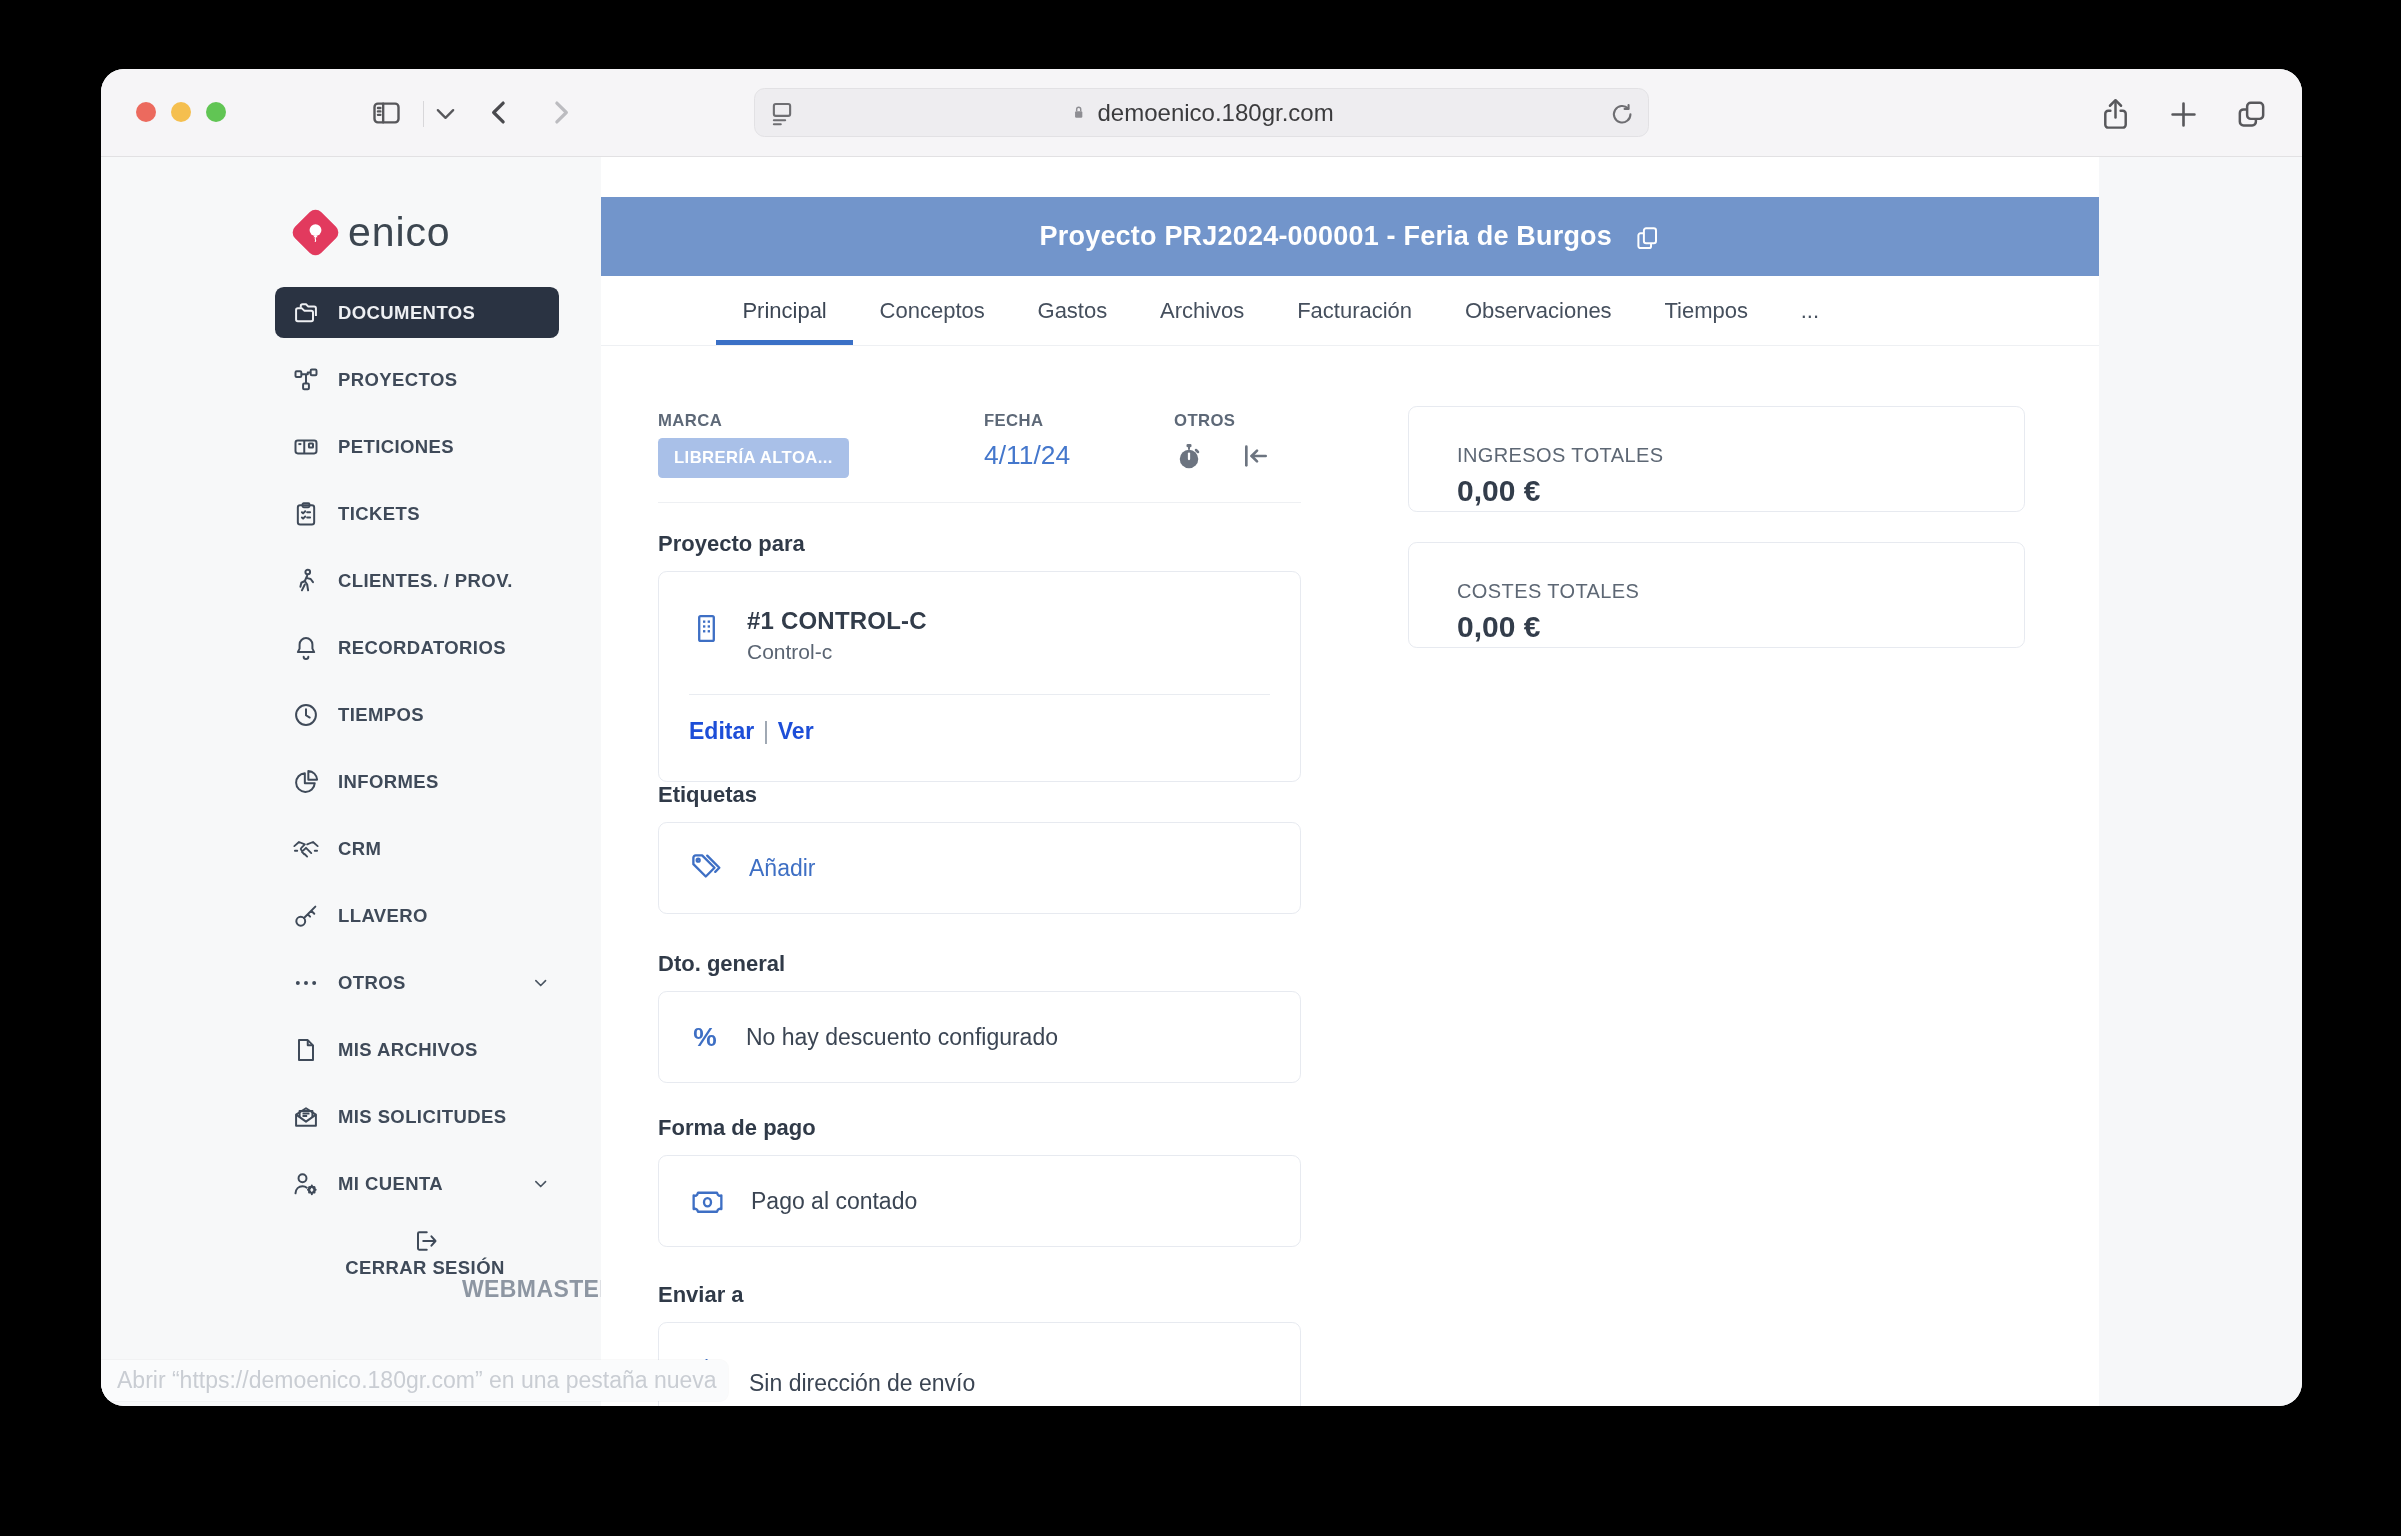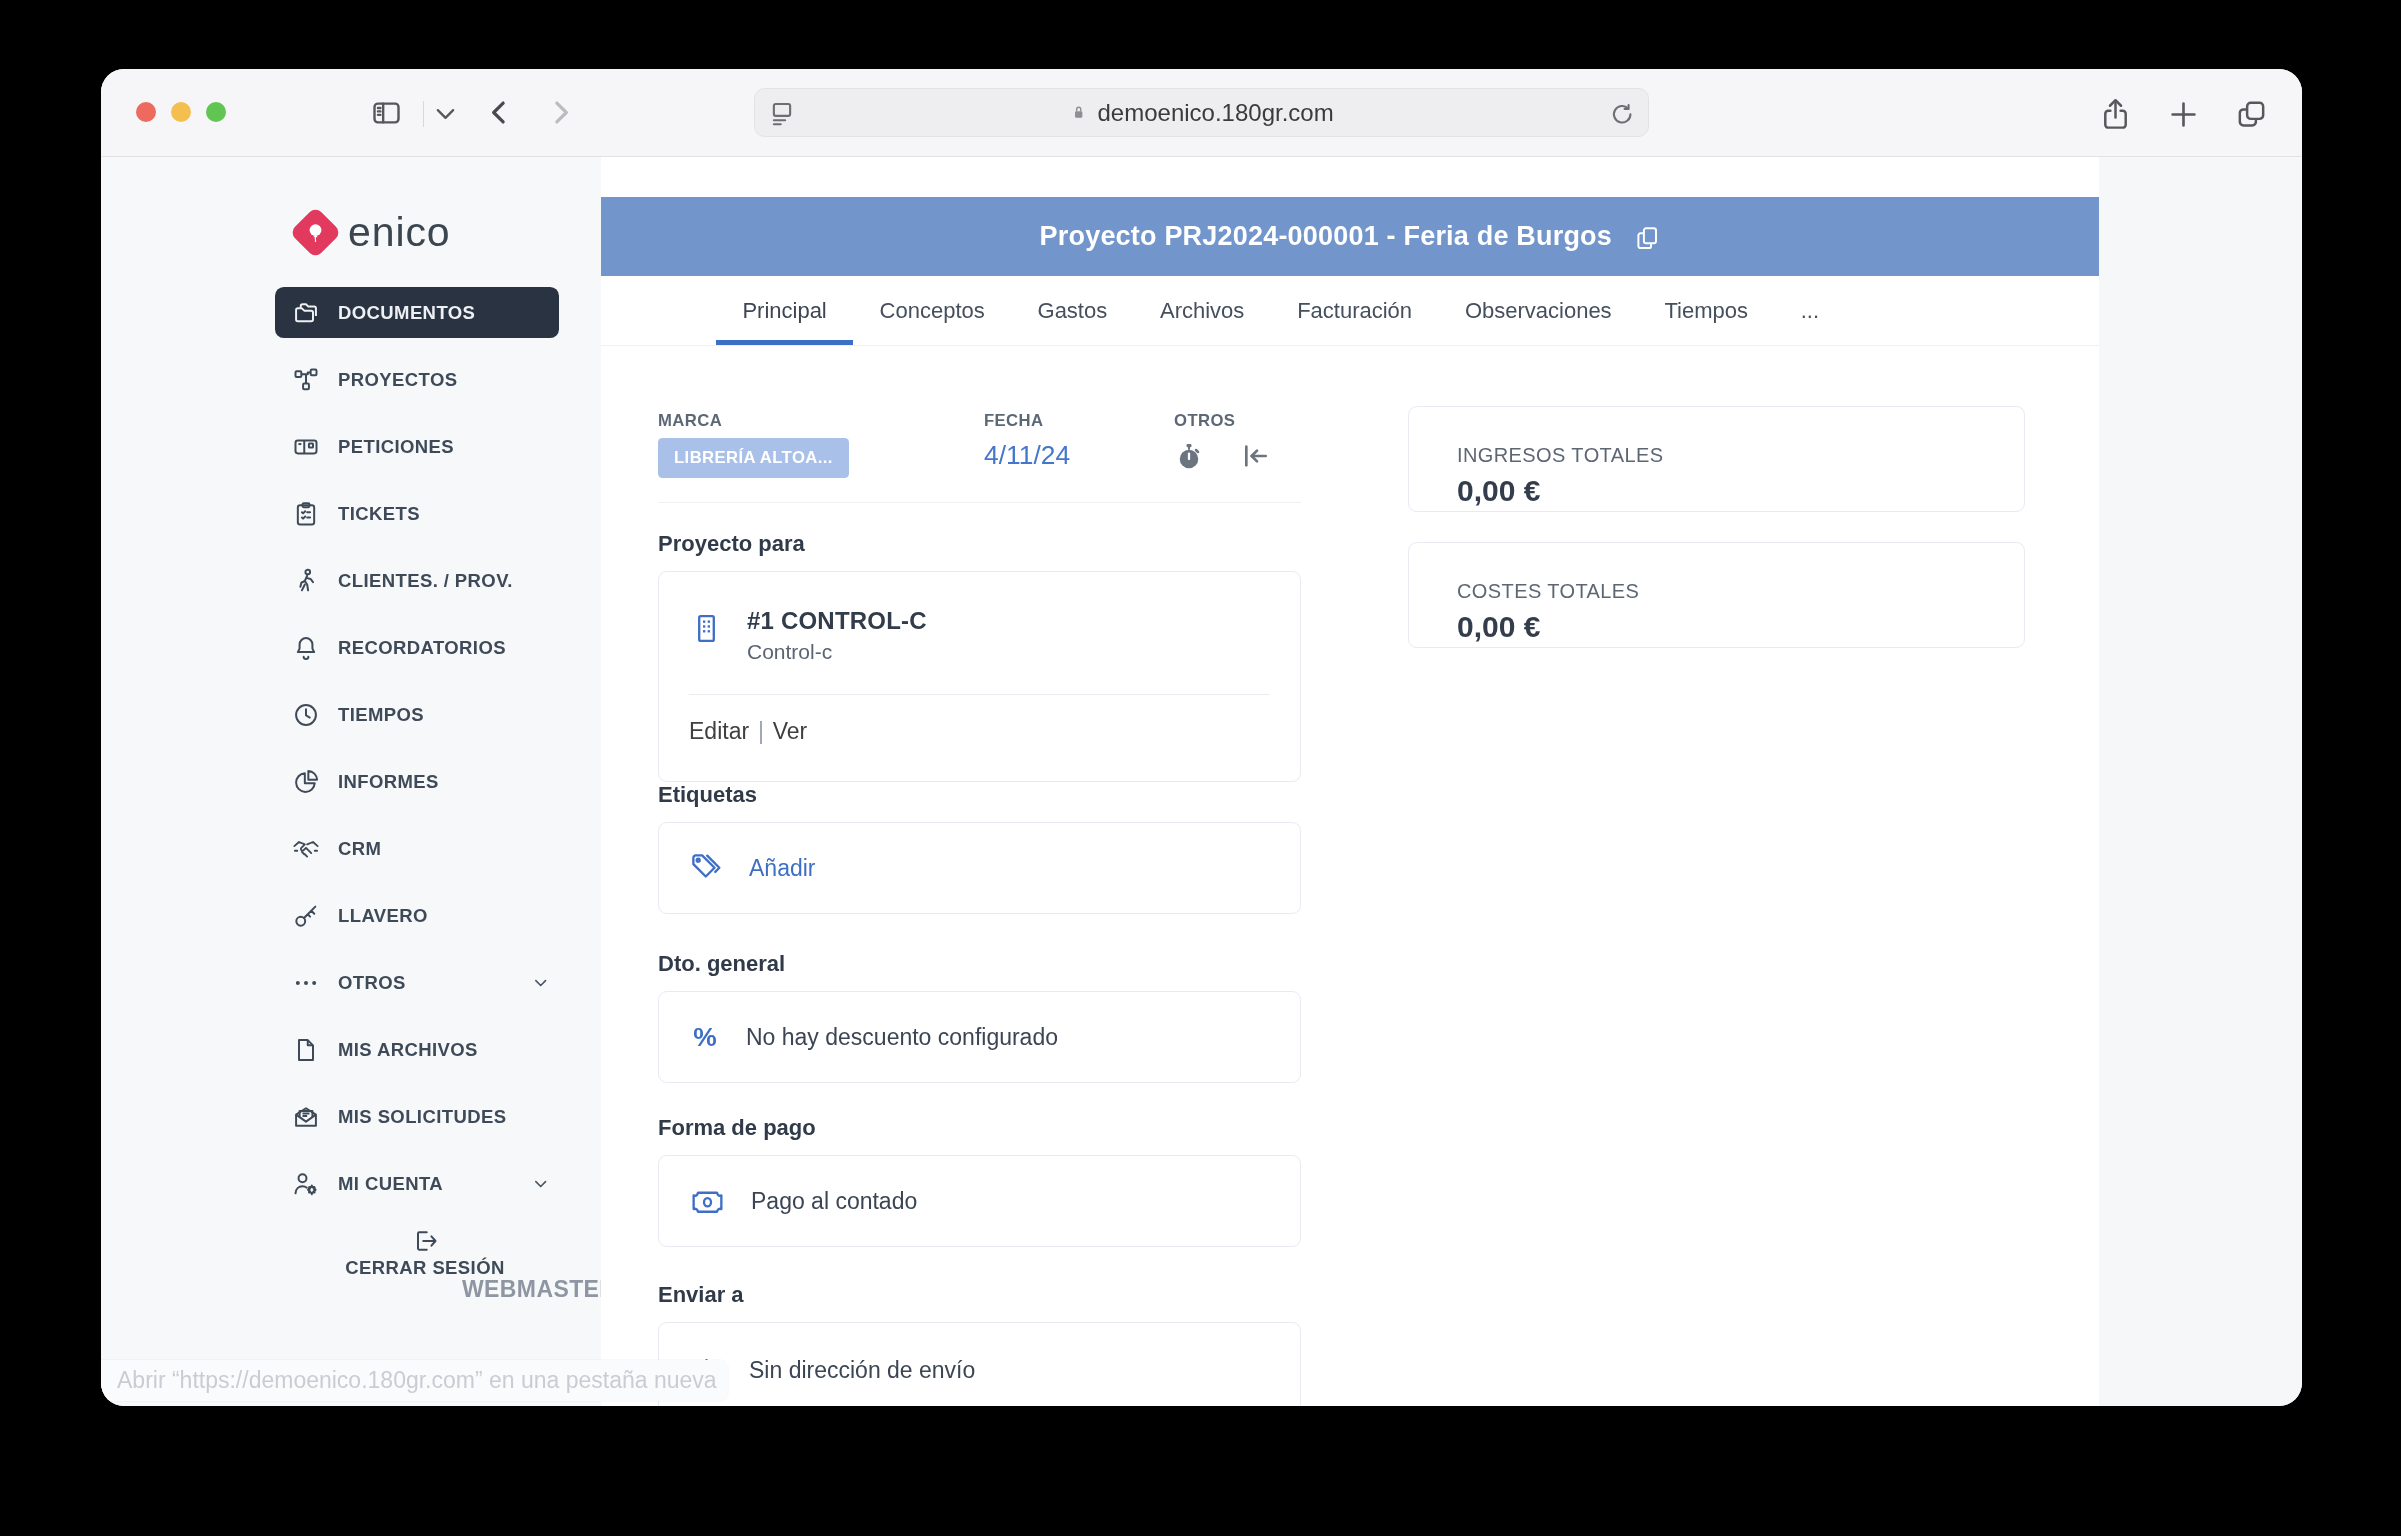--- a/index.html
+++ b/index.html
@@ -74,21 +74,21 @@
 
   .card { margin-top:14px; border:1.8px solid #e7eaf0; border-radius:8.8px; background:#fff; }
   .card-client { height:211px; padding:35px 30px 0; }
   .client-row { display:flex; }
   .client-row .b-icon { color:#3e6fc4; margin-top:1.8px; }
   .client-texts { margin-left:23px; }
   .client-title { font-size:24px; font-weight:bold; color:#323c4a; letter-spacing:0.2px; }
   .client-sub { font-size:21px; color:#5a6472; margin-top:5.3px; }
   .card-divider { margin-top:30px; border-top:0.9px solid #e9ecf1; }
   .links-row { margin-top:23px; font-size:23px; }
-  .link { color:#404040; cursor:pointer; }
+  .link { color:#1d4ed8; cursor:pointer;font-weight:bold; }
   .sep { color:#9aa3af; margin:0 8.8px; }
 
   .card-flex { height:92px; display:flex; align-items:center; padding-left:30px; }
   .card-flex .c-icon { color:#3e6fc4; flex:none; display:flex; align-items:center; }
   .card-flex .c-text { margin-left:25px; font-size:23px; color:#3b4553; }
   .card-flex .c-link { margin-left:25px; font-size:23px; color:#3e6fc4; cursor:pointer; }
   .pct { font-size:26.4px; font-weight:bold; color:#3e6fc4; width:32px; text-align:center; }
   .card-cut { height:141px; align-items:flex-start; padding-top:32px; }
 
   .sum-card { height:106px; border:1.8px solid #e7eaf0; border-radius:8.8px; background:#fff; padding:37px 48px 0; }
@@ -493,21 +493,21 @@
 
           <div class="section-h sh5">Enviar a</div>
           <div class="card card-flex card-cut">
             <span class="c-icon">
               <svg width="35" height="35" viewBox="0 0 24 24" fill="none" stroke="currentColor" stroke-width="1.6" stroke-linecap="round" stroke-linejoin="round">
                   <path d="M12 3.5L21.5 20h-19z"></path>
                   <path d="M12 9.5v4.5"></path>
                   <circle cx="12" cy="16.8" r=".6" fill="currentColor"></circle>
                 </svg>
             </span>
-            <span class="c-text" style="margin-top:2px;">Sin dirección de envío</span>
+            <span class="c-text" style="margin-top:15px;">Sin dirección de envío</span>
           </div>
         </div>
 
         <div class="right-col">
           <div class="sum-card">
             <div class="sum-label">INGRESOS TOTALES</div>
             <div class="sum-value">0,00 €</div>
           </div>
           <div class="sum-card">
             <div class="sum-label">COSTES TOTALES</div>

